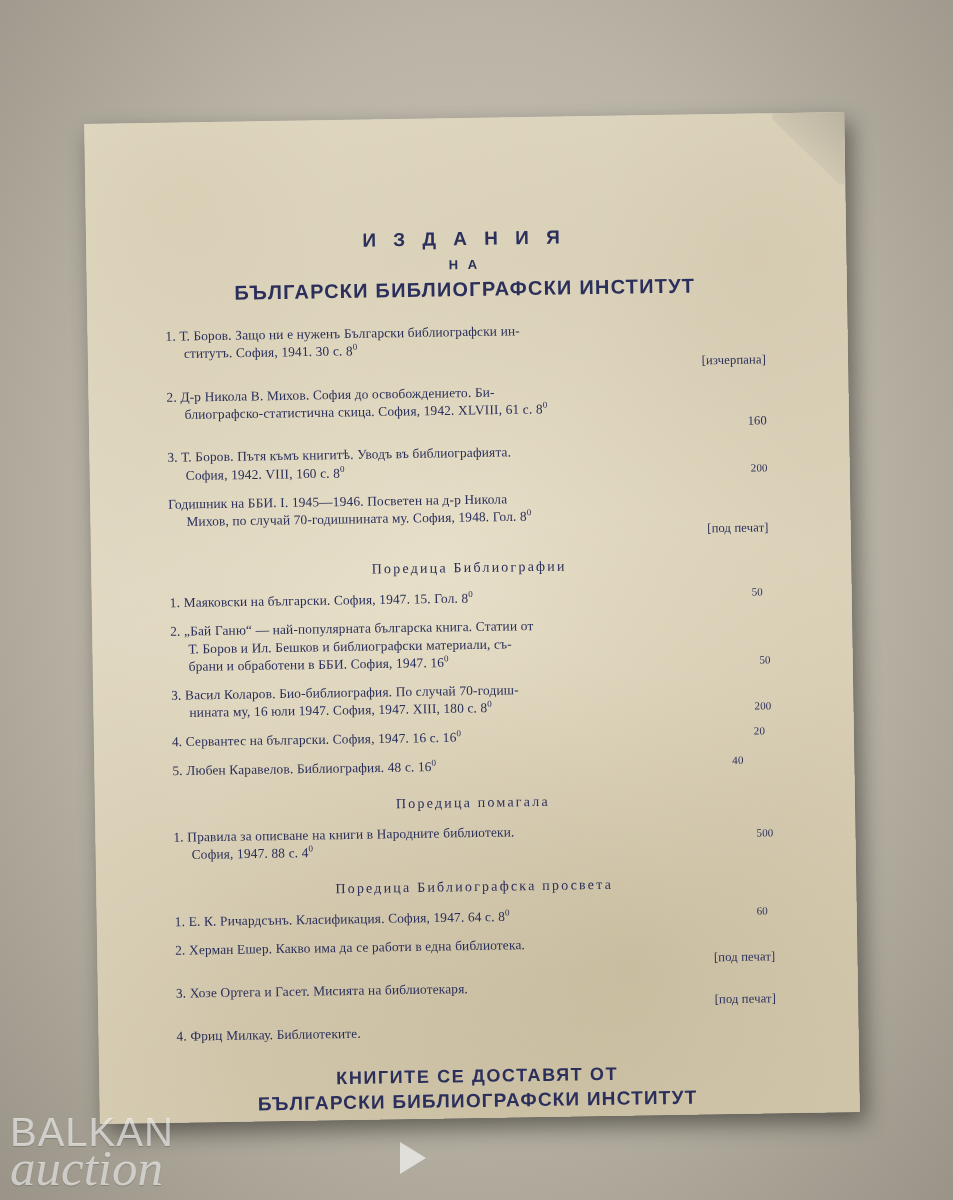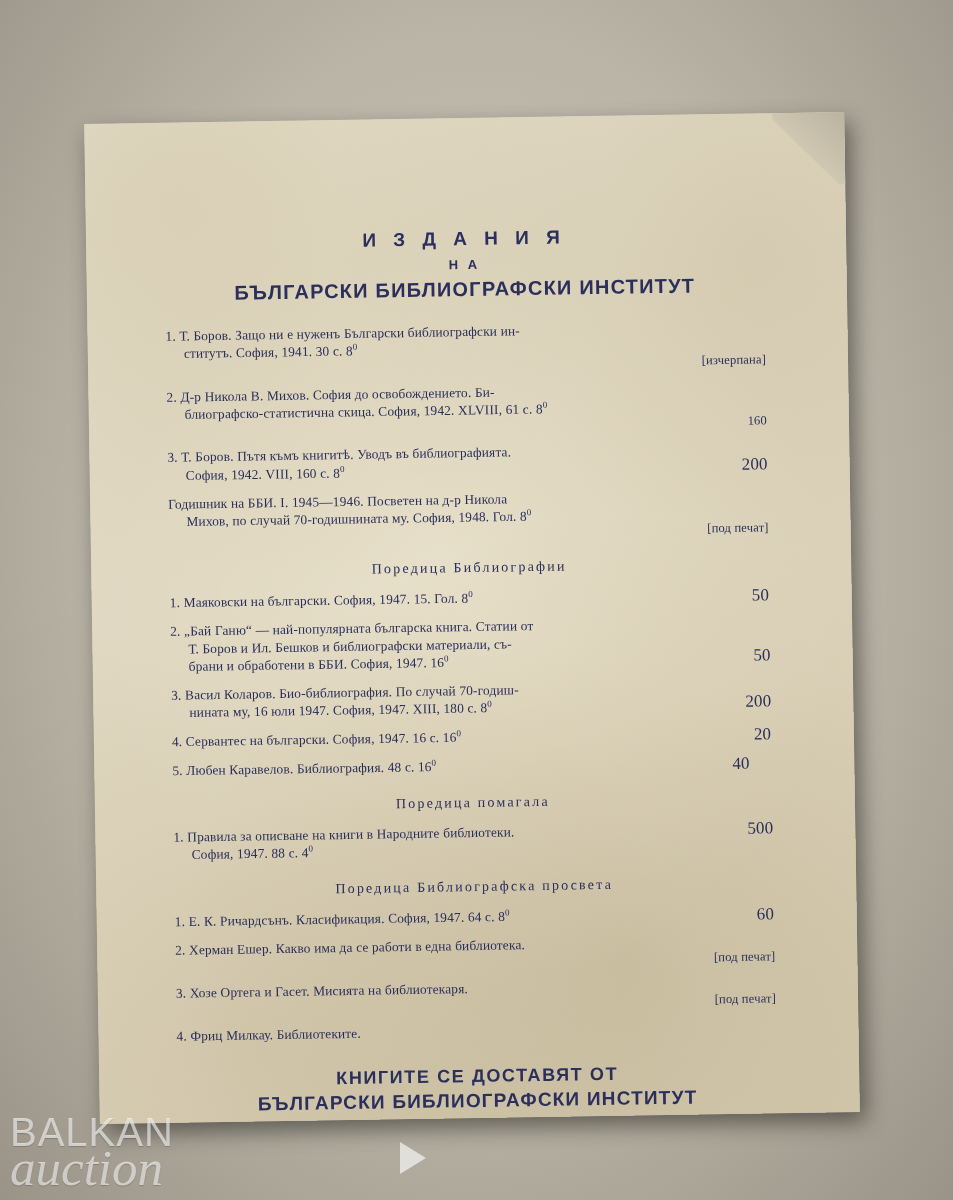--- a/index.html
+++ b/index.html
@@ -112,21 +112,21 @@
   }
   .entry .cont {
     display: block;
     padding-left: 18px;
     text-indent: 0;
   }
   .price {
     position: absolute;
     right: 0;
     white-space: nowrap;
-    font-size: 17px;
+    font-size: 11px;
   }
   .priceline {
     display: block;
     text-align: right;
     font-size: 12.6px;
     margin-top: -2px;
   }
 
   .section-title {
     text-align: center;

